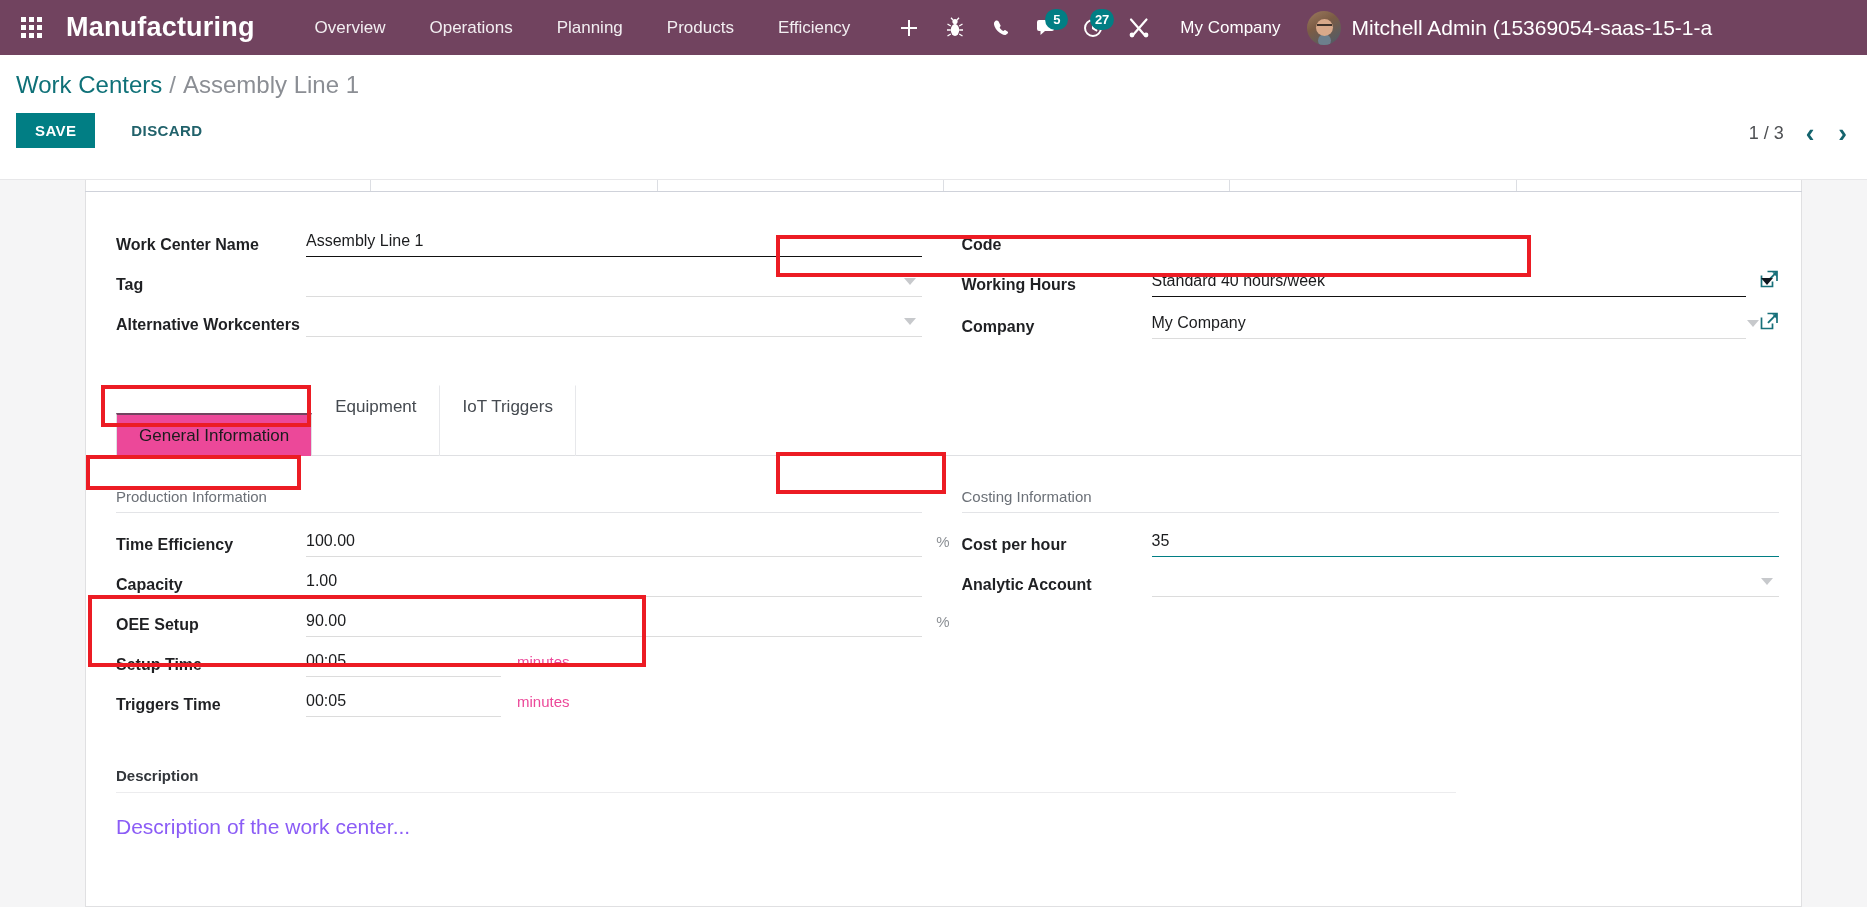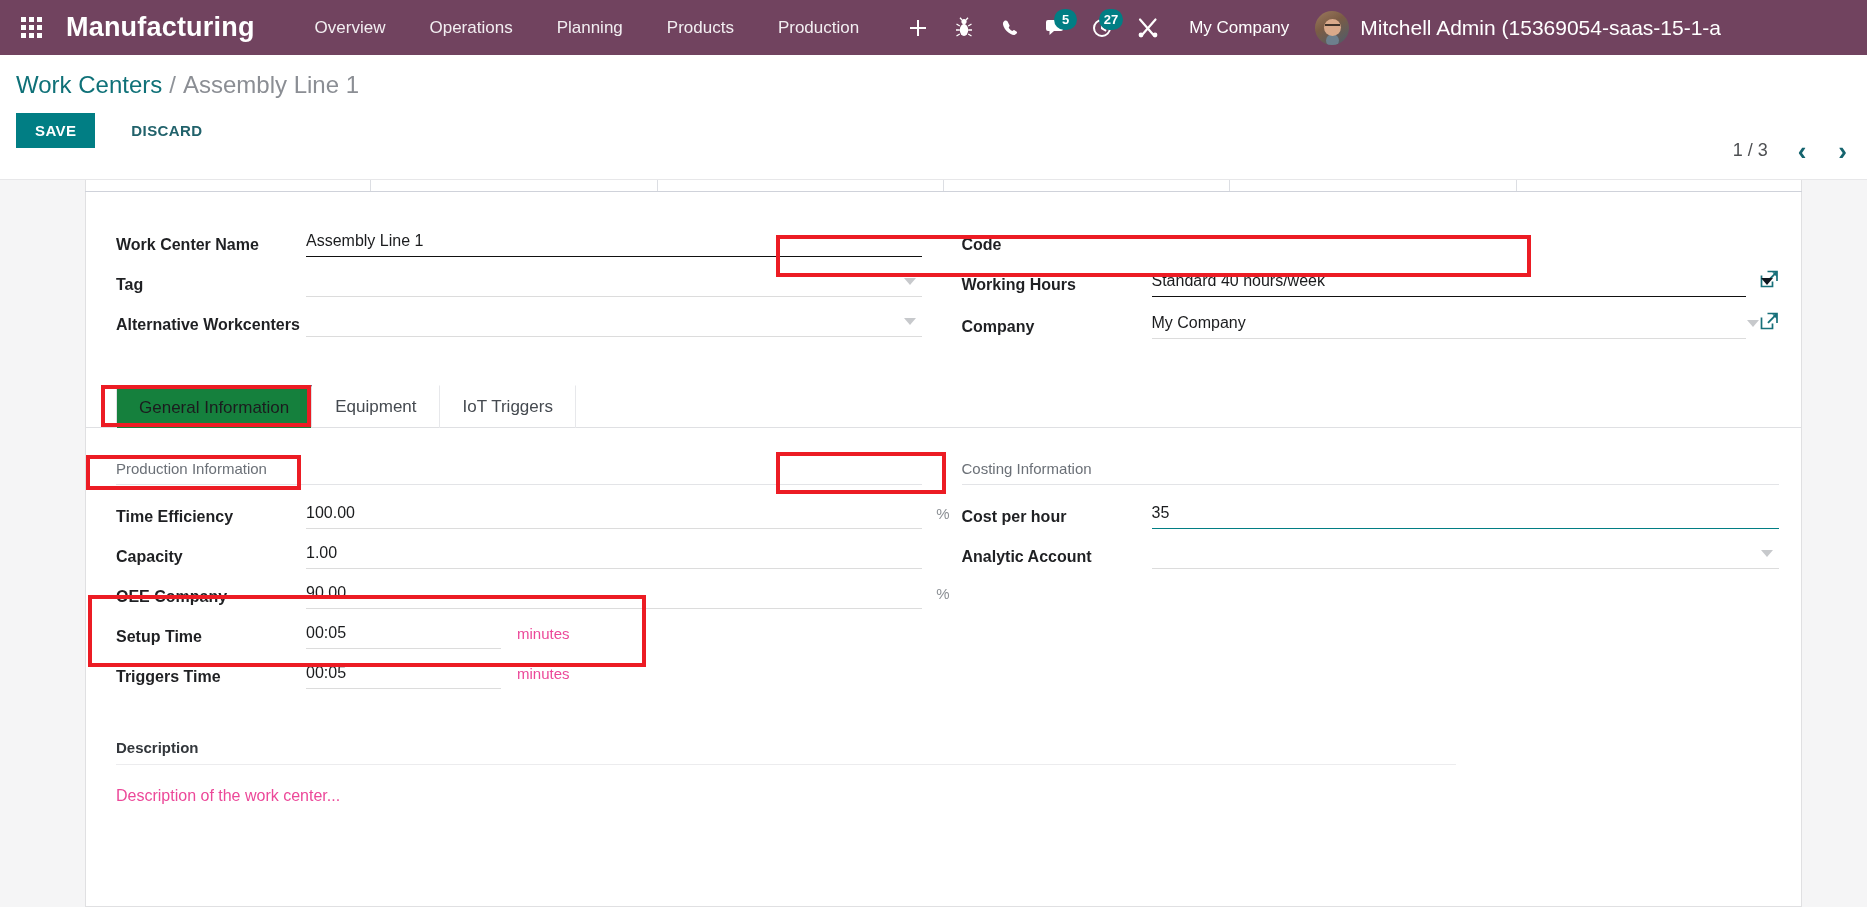--- a/index.html
+++ b/index.html
@@ -145,23 +145,24 @@
     font-weight: bold;
     letter-spacing: .4px;
     padding: 9px 20px;
     border: none;
     cursor: pointer;
     margin-left: 16px;
   }
   .pager {
     position: absolute;
     right: 8px;
-    top: 81px;
-    display: flex;
-    gap: 8px;
+    top: 63px;
+    display: flex;
+    align-items: center;
+    gap: 0;
     font-size: 18px;
     color: #4e5053;
   }
   .pager-value { padding: 4px 10px; color: #4e5053; }
   .pager-btn {
     color: #15646e;
     font-size: 26px;
     line-height: 1;
     padding: 2px 12px;
     cursor: pointer;
@@ -283,23 +284,24 @@
     color: #454a50;
     padding: 11px 22px 10px 22px;
     border: 1px solid transparent;
     border-bottom: none;
     margin-bottom: -1px;
     cursor: pointer;
     background: transparent;
   }
   .tab.active {
     color: #1b1c1e;
-    background: #15803d;
+    background: #ec4899;
     border-color: #dfe0e3;
     border-top: 2px solid #71435f;
+    margin-top: 28px;
   }
   .tab:not(.active) { border-right: 1px solid #e7e8eb; }
 
   .tab-body { padding: 32px 0 0 0; display: flex; }
 
   .section-title {
     font-size: 15px;
     color: #6b7077;
     font-weight: normal;
     border-bottom: 1px solid #e3e4e7;
@@ -311,22 +313,22 @@
   .desc-block { padding: 40px 0 0 30px; }
   .desc-label {
     font-size: 15px;
     color: #33373c;
     font-weight: bold;
     border-bottom: 1px solid #ececee;
     padding-bottom: 8px;
     width: 1340px;
   }
   .desc-placeholder {
-    font-size: 16px;
-    color: #ec4899;
+    font-size: 21px;
+    color: #8b5cf6;
     padding-top: 22px;
   }
 
   
   .annot {
     position: absolute;
     border: 4px solid #ec1c24;
     pointer-events: none;
     z-index: 50;
   }
@@ -348,21 +350,21 @@
         <i></i>
     </div>
   </div>
   <div class="brand">Manufacturing</div>
 
   <div class="nav-menu">
     <div class="nav-item">Overview</div>
     <div class="nav-item">Operations</div>
     <div class="nav-item">Planning</div>
     <div class="nav-item">Products</div>
-    <div class="nav-item">Production</div>
+    <div class="nav-item">Efficiency</div>
   </div>
 
   <div class="nav-icons">
     <div class="nav-icon">
       <svg width="20" height="20" viewBox="0 0 20 20">
           <path d="M9 2h2v7h7v2h-7v7H9v-7H2V9h7z" fill="#ffffff"></path>
         </svg>
     </div>
     <div class="nav-icon">
       <svg width="20" height="22" viewBox="0 0 20 22">
@@ -531,21 +533,21 @@
           </div>
 
           <div class="f-row">
             <div class="f-label">Capacity</div>
             <div class="f-field">
               <input class="inp" value="1.00" style="">
             </div>
           </div>
 
           <div class="f-row">
-            <div class="f-label">OEE Company</div>
+            <div class="f-label">OEE Setup</div>
             <div class="f-field">
               <input class="inp" value="90.00" style="">
               <span class="suffix-pct">%</span>
             </div>
           </div>
 
           <div class="f-row">
             <div class="f-label">Setup Time</div>
             <div class="f-field">
               <input class="inp inp-narrow" value="00:05" style="">

